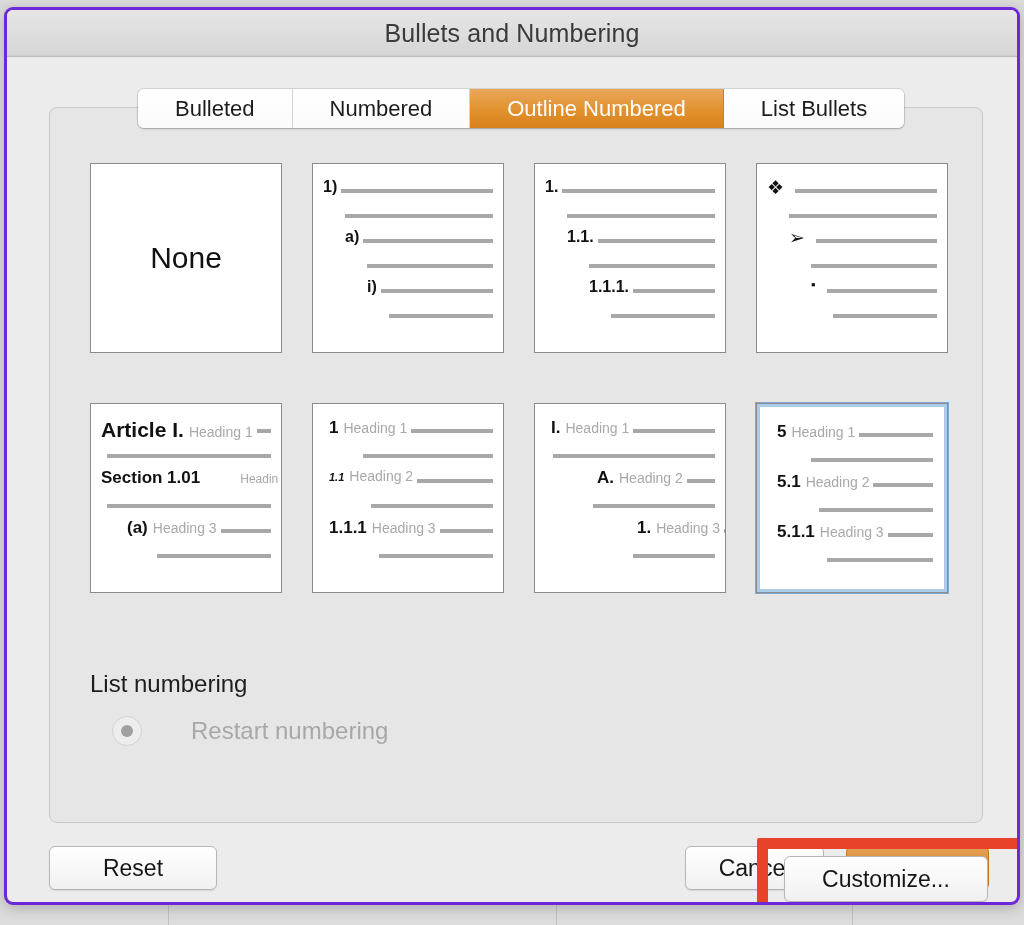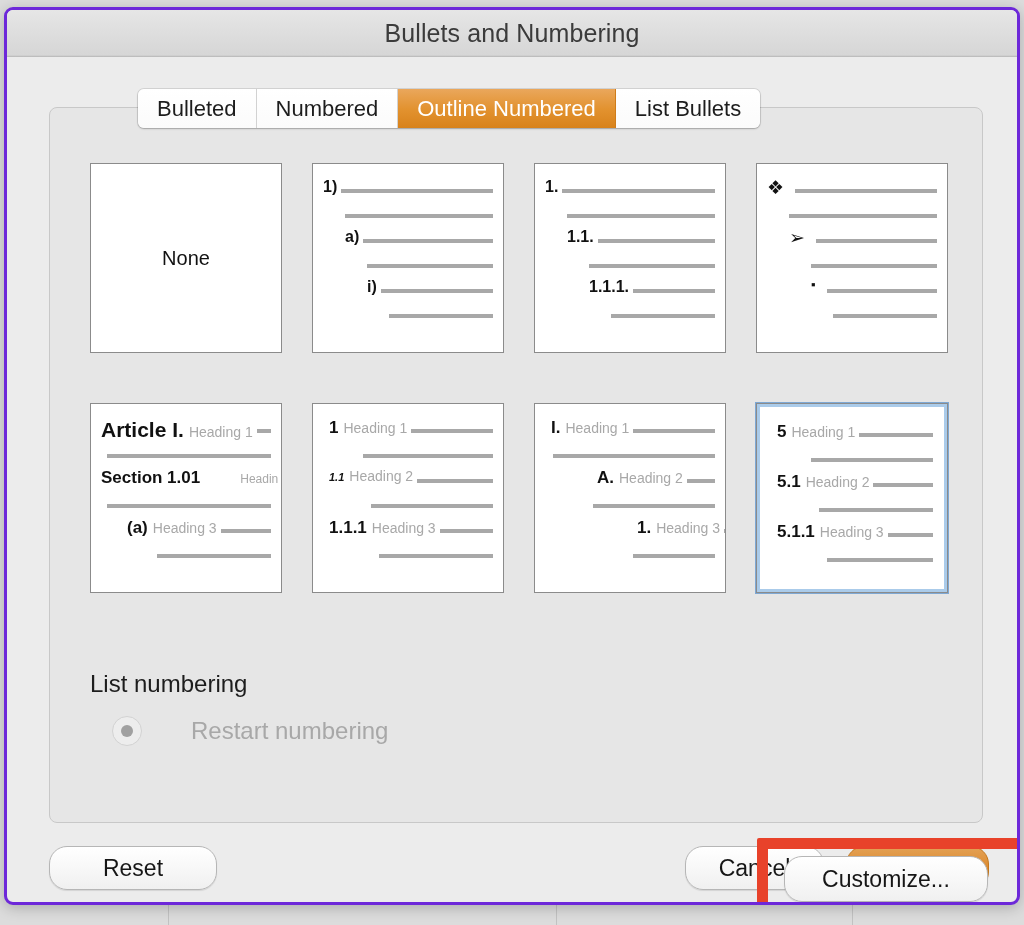--- a/index.html
+++ b/index.html
@@ -63,21 +63,21 @@
     border-radius: 6px;
     overflow: hidden;
     box-shadow: 0 1px 2px rgba(0,0,0,0.22), 0 0 0 1px rgba(0,0,0,0.10);
     z-index: 5;
   }
   #tabs .tab {
     background: linear-gradient(to bottom, #ffffff 0%, #fbfbfb 100%);
     color: #1d1d1d;
     font-size: 22px;
     display: flex; align-items: center; justify-content: center;
-    padding: 0 19px;
+    padding: 0 37px;
     border-right: 1px solid #d2d2d2;
     cursor: default;
     white-space: nowrap;
   }
   #tabs .tab:last-child { border-right: none; }
   #tabs .tab.active {
     background: linear-gradient(to bottom, #eaa75c 0%, #e2922f 52%, #d8821b 100%);
     color: #ffffff;
     border-right: 1px solid #cf7c1a;
   }
@@ -123,21 +123,21 @@
     inset: 0;
     background: #fff;
     padding: 14px 10px 10px 10px;
     box-sizing: border-box;
   }
   .tile.selected .sheet {
     inset: 4px;
   }
   .tile.none-tile {
     display: flex; align-items: center; justify-content: center;
-    font-size: 20px; color: #111;
+    font-size: 30px; color: #111;
   }
 
   
   .prow {
     display: flex;
     align-items: baseline;
     height: 26px;
   }
   .prow.sub { height: 24px; }
   .marker {
@@ -200,21 +200,21 @@
   .radio-label {
     margin-left: 13px;
     font-size: 24px;
     color: #a8a8a8;
   }
 
   
   .btn {
     background: linear-gradient(to bottom, #ffffff 0%, #f7f7f7 55%, #f0f0f0 100%);
     border: 1px solid #b6b6b6;
-    border-radius: 18px;
+    border-radius: 6px;
     box-shadow: 0 1px 1px rgba(0,0,0,0.10);
     color: #161616;
     font-size: 23px;
     display: flex; align-items: center; justify-content: center;
     cursor: default;
     box-sizing: border-box;
   }
   #customize-btn {
     position: absolute;
     left: 734px; top: 748px;

